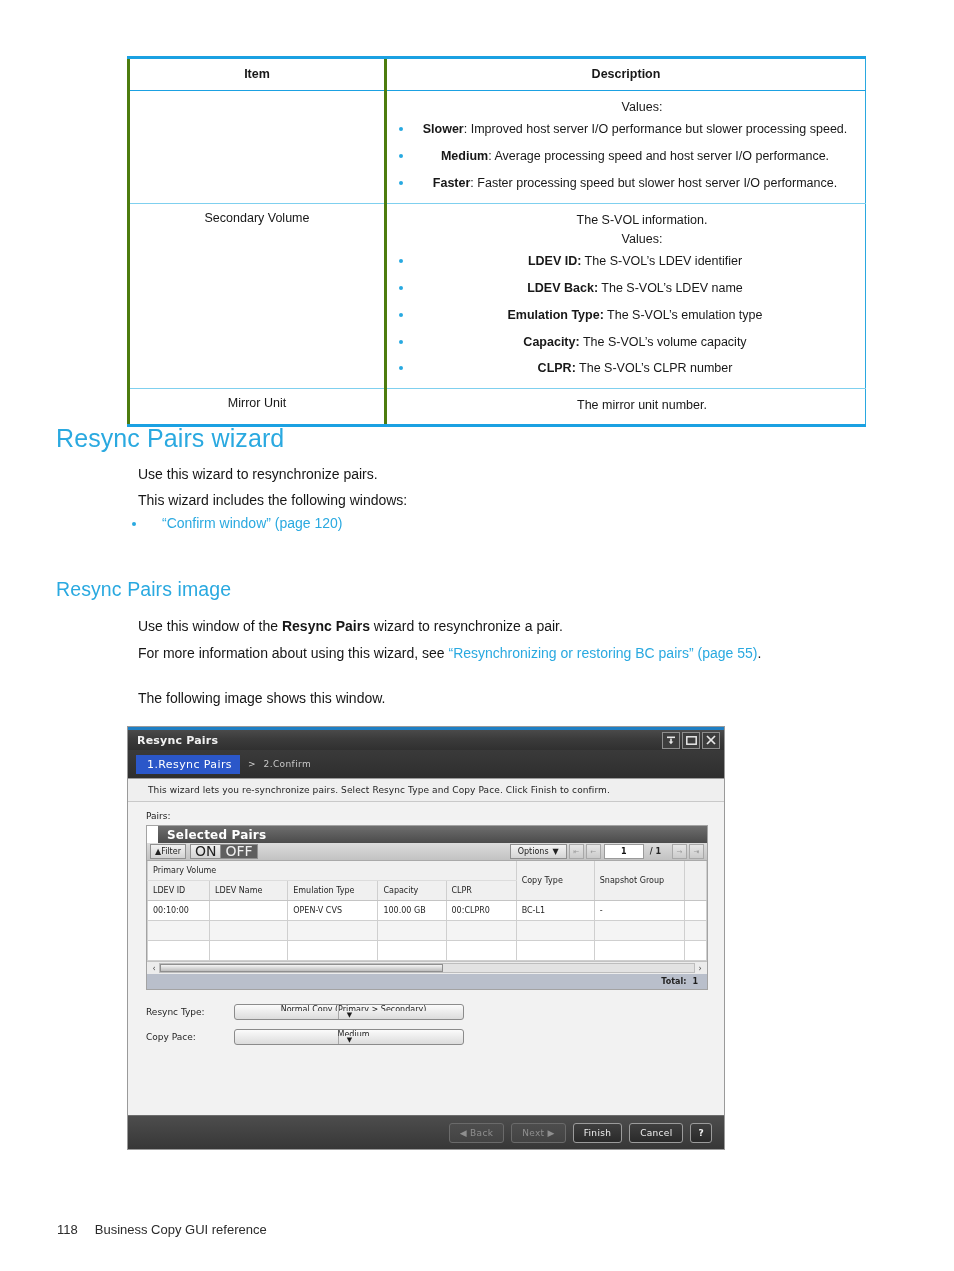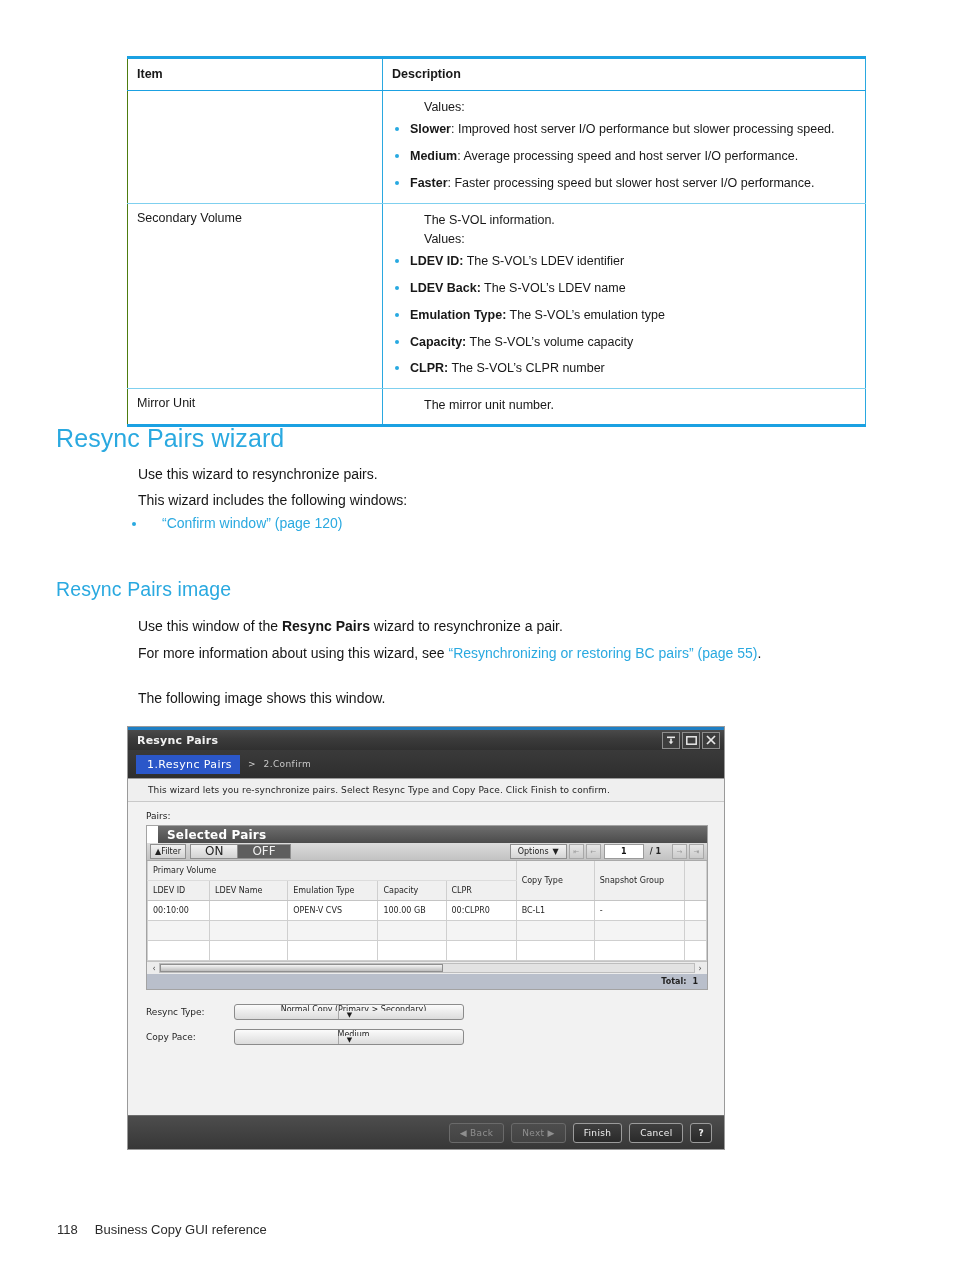--- a/index.html
+++ b/index.html
@@ -20,26 +20,26 @@
   .doc-table {
     position: absolute;
     left: 127px;
     top: 56px;
     width: 739px;
     border-collapse: collapse;
     font-size: 12.5px;
     color: #181818;
   }
   .doc-table td, .doc-table th {
-    border-left: 1px solid #4d7c0f;
+    border-left: 3px solid #4d7c0f;
     border-right: 1px solid #2aa8e0;
     border-bottom: 1px solid #7fd0ef;
     vertical-align: top;
     padding: 7px 9px 8px 9px;
-    text-align: left;
+    text-align: center;
     font-weight: normal;
   }
   .doc-table thead th {
     border-top: 3px solid #1ba1e2;
     border-bottom: 1.5px solid #1ba1e2;
     font-weight: bold;
     font-size: 12.5px;
     padding-top: 8px;
     padding-bottom: 9px;
   }
@@ -236,22 +236,22 @@
     background: linear-gradient(to bottom,#f2f2f2,#d3d3d3);
     font-size: 8px;
     padding: 1px 4px;
     color: #222;
     line-height: 11px;
     white-space: nowrap;
   }
   .tgl { display: flex; margin-left: 4px; }
   .tgl > div {
     border: 1px solid #8f8f8f;
-    font-size: 12px;
-    padding: 1px 14px;
+    font-size: 14px;
+    padding: 1px 4px;
     line-height: 11px;
   }
   .tgl .on { background: linear-gradient(to bottom,#f2f2f2,#d3d3d3); color:#222; }
   .tgl .off { background: #5e5e5e; color: #f0f0f0; border-left: none; }
   .spacer { flex: 1; }
   .opt-btn {
     border: 1px solid #8f8f8f;
     background: linear-gradient(to bottom,#f4f4f4,#d5d5d5);
     font-size: 8px;
     padding: 1px 7px;

